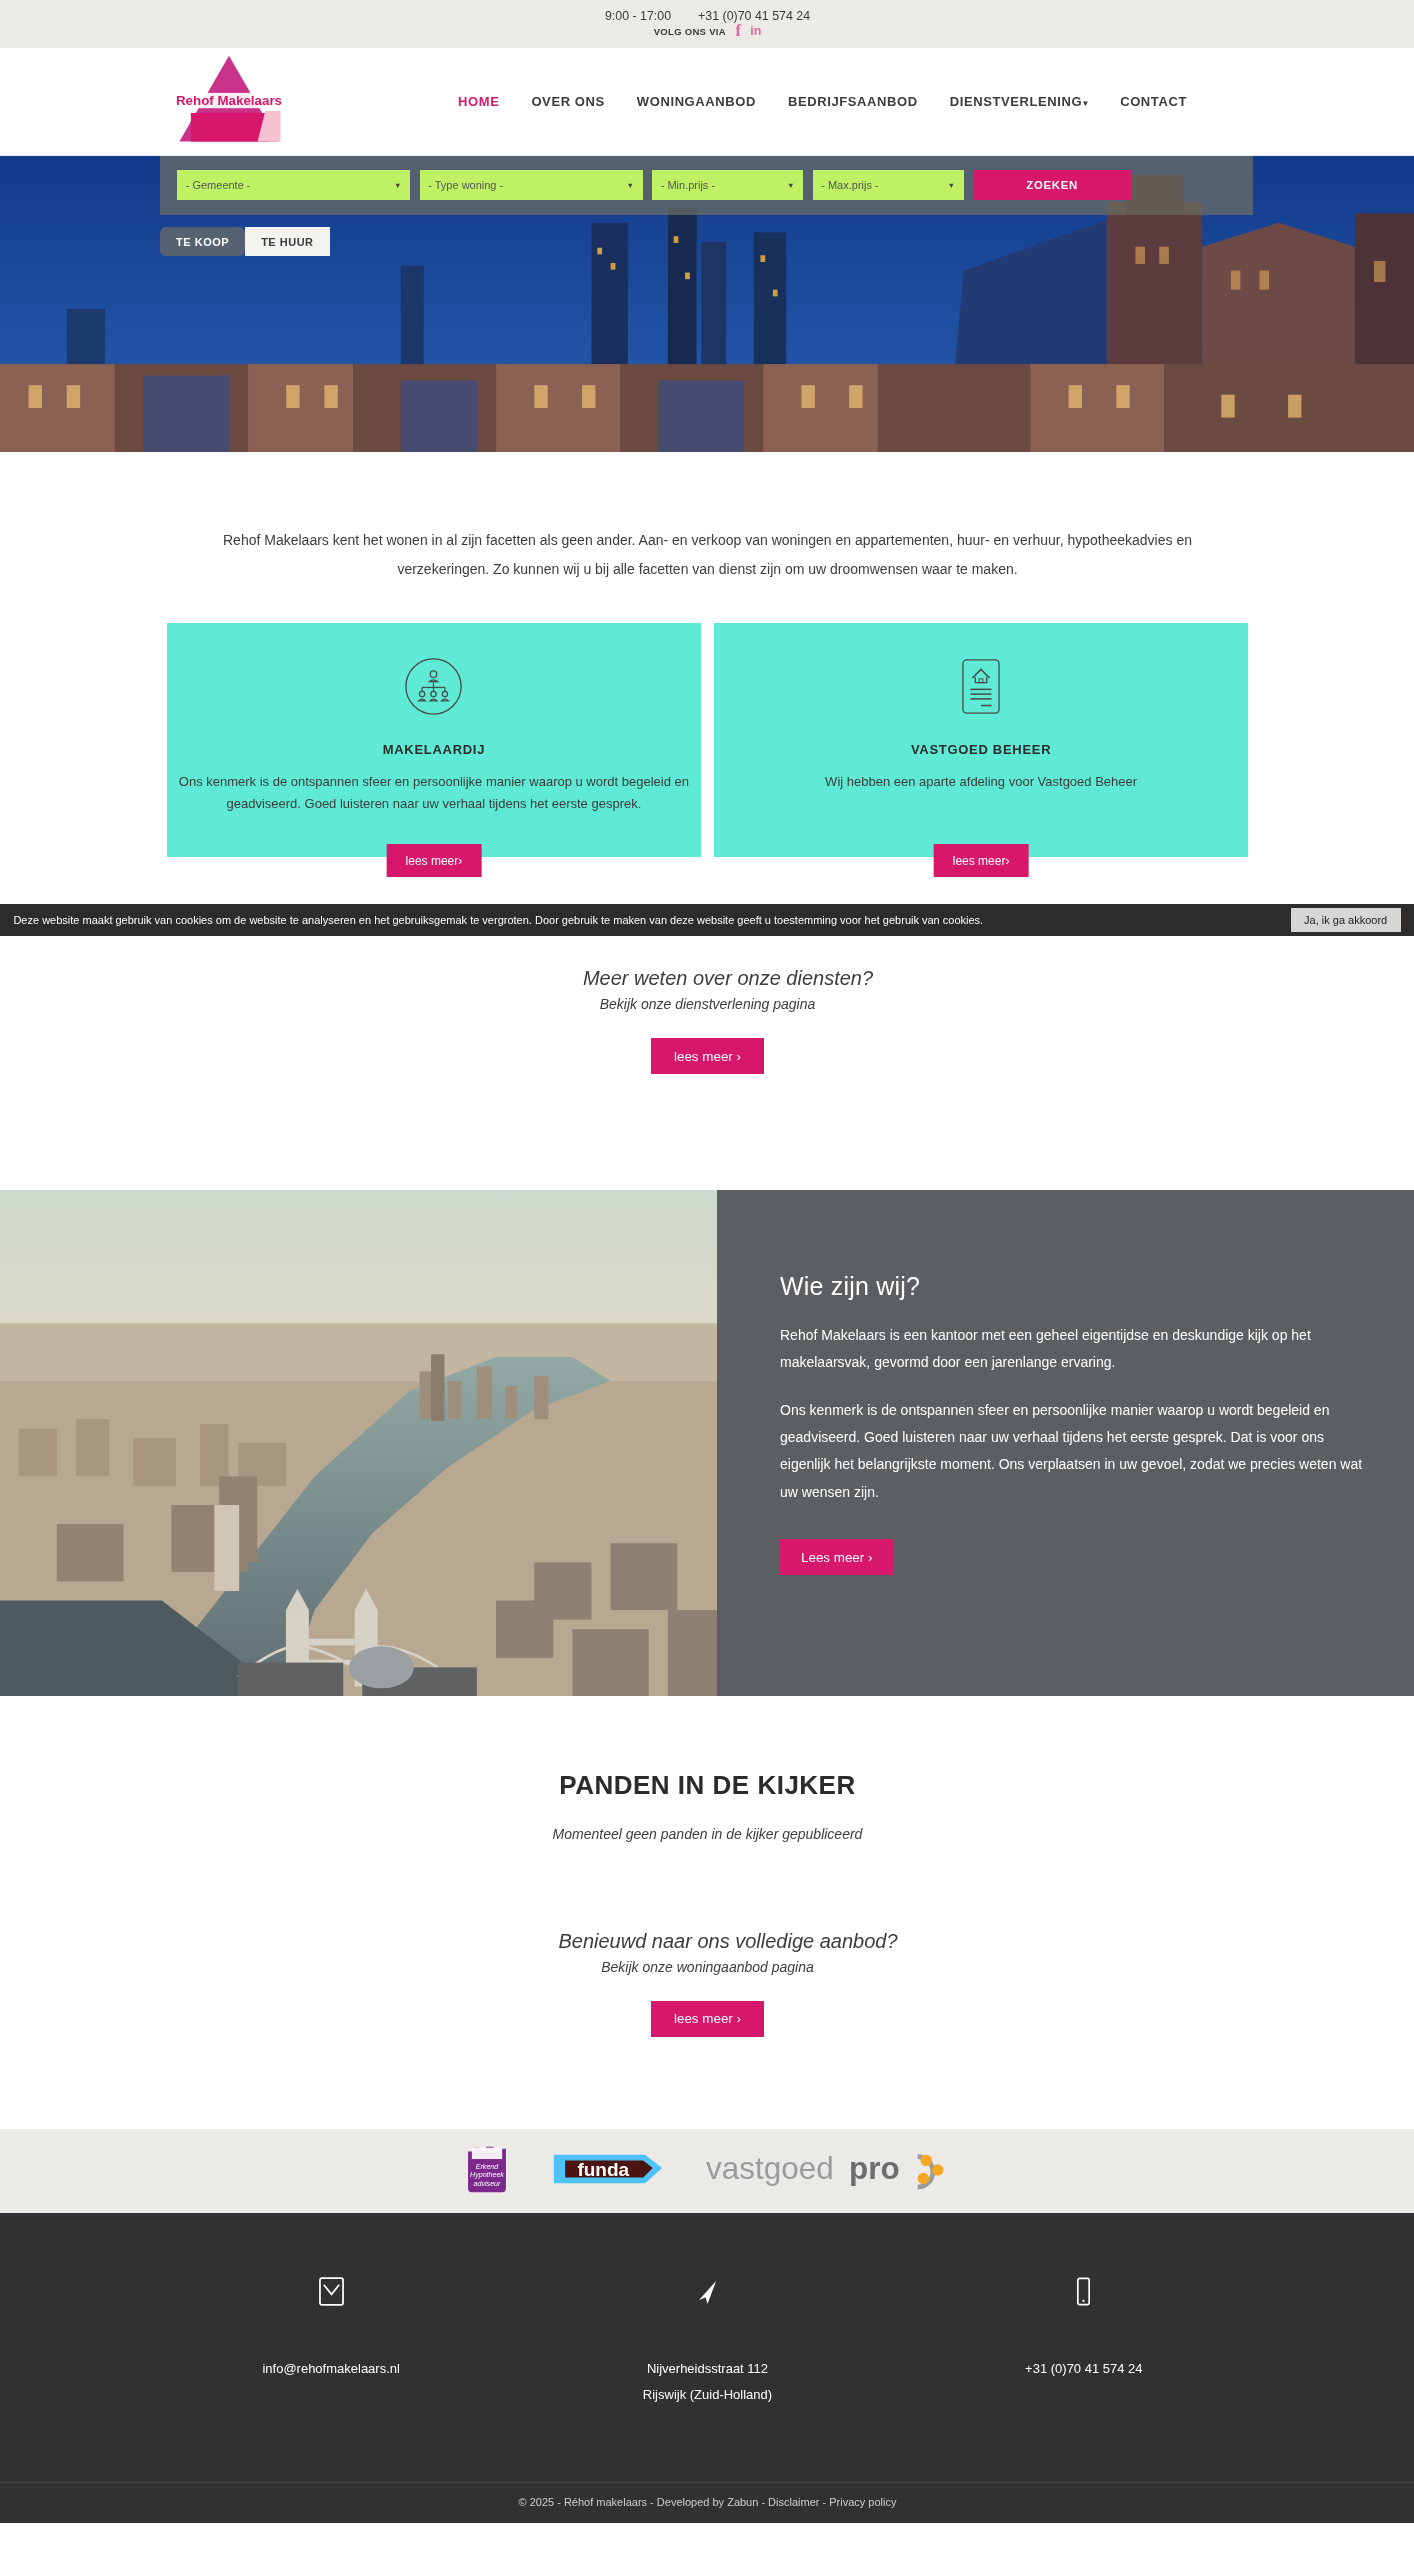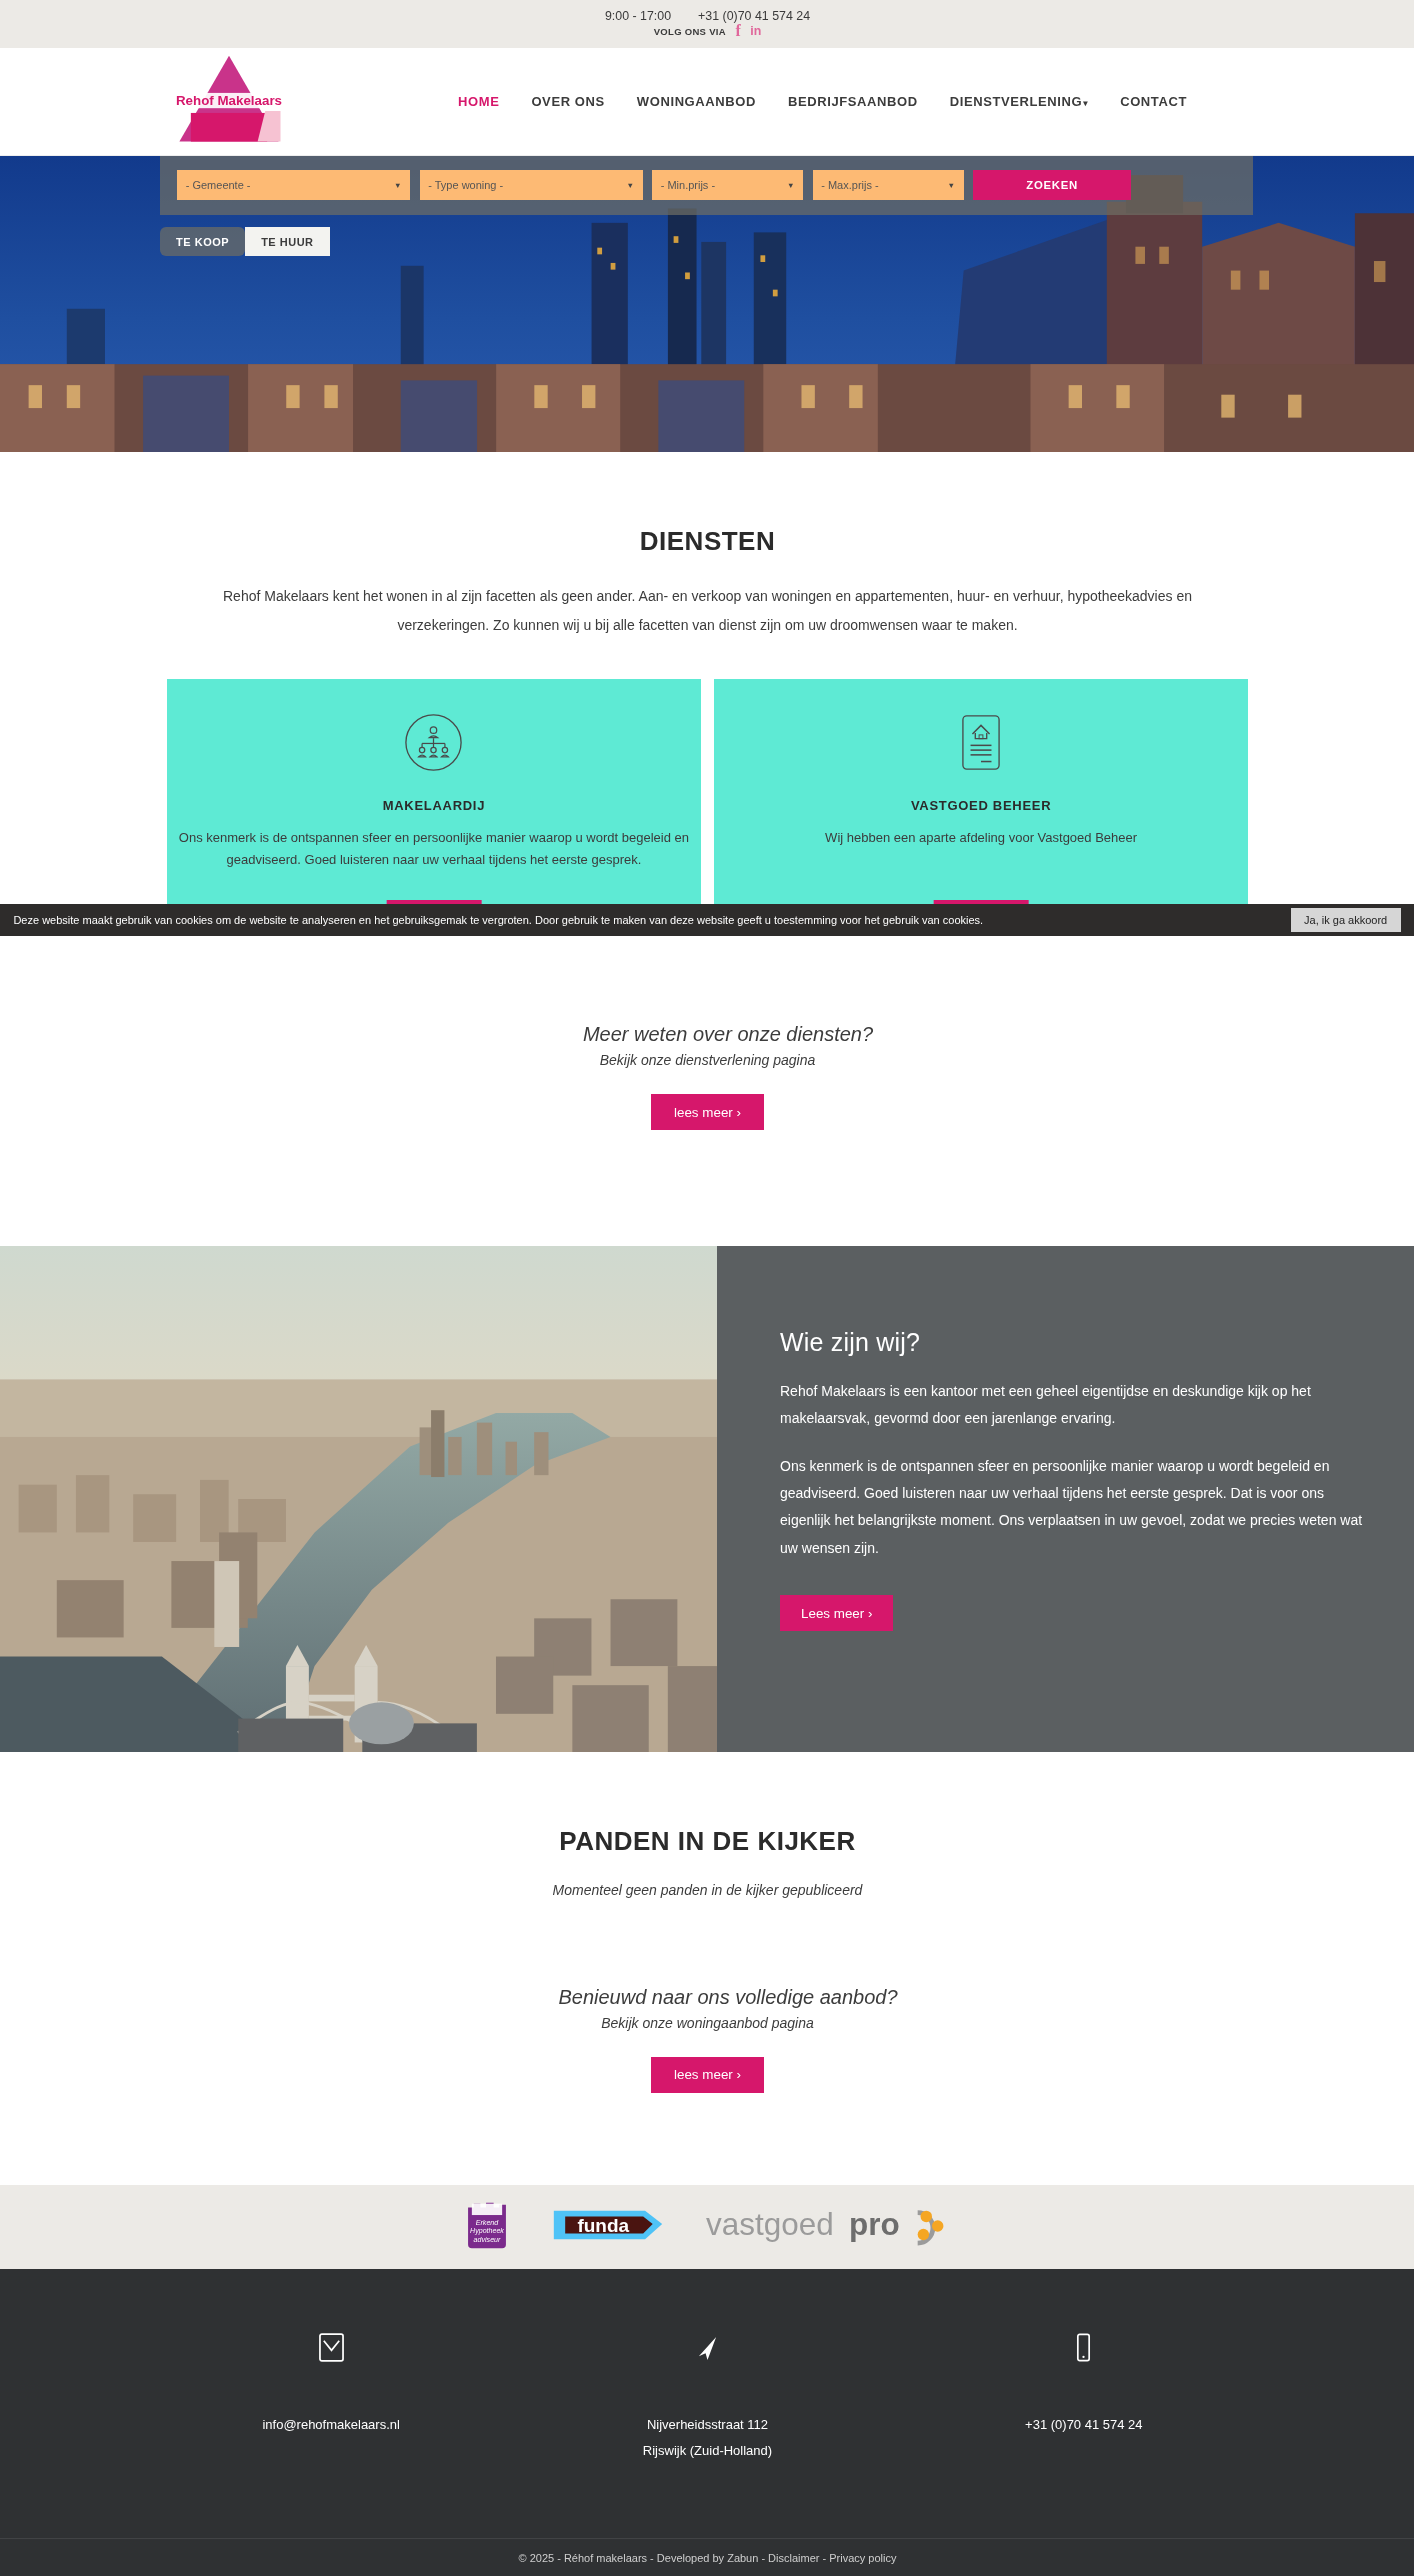--- a/index.html
+++ b/index.html
@@ -70,21 +70,21 @@
     letter-spacing: 0.5px; padding-top: 74px; margin-bottom: 21px;
     text-shadow: 0 1px 2.9px rgba(0,0,0,.35);
   }
   .searchbar {
     background: rgba(110,110,100,.72);
     padding: 14.3px 17px;
     display: flex; gap: 9.5px; align-items: center;
     margin-left: -1.9px;
   }
   .sel {
-    background: #fdba74; height: 30px; display: flex; align-items: center;
+    background: #bef264; height: 30px; display: flex; align-items: center;
     justify-content: space-between; padding: 0 8.6px; font-size: 11px; color: #555;
   }
   .sel .arw { font-size: 7.6px; color: #444; }
   .sel.gemeente { width: 233px; }
   .sel.typew { width: 223px; }
   .sel.minp { width: 151px; }
   .sel.maxp { width: 151px; }
   .btn-zoeken {
     background: #d6176b; color: #fff; height: 30px; width: 158px;
     display: flex; align-items: center; justify-content: center;
@@ -324,21 +324,20 @@
       <button class="btn-zoeken">ZOEKEN</button>
     </div>
     <div class="tabs">
       <div class="tab active">TE KOOP</div>
       <div class="tab inactive">TE HUUR</div>
     </div>
   </div>
 </section>
 
 <section class="diensten">
-  <h2 class="section-title">DIENSTEN</h2>
   <p class="lead">Rehof Makelaars kent het wonen in al zijn facetten als geen ander. Aan- en verkoop van woningen en appartementen, huur- en verhuur, hypotheekadvies en verzekeringen. Zo kunnen wij u bij alle facetten van dienst zijn om uw droomwensen waar te maken.</p>
 
   <div class="cards">
     <div class="card">
       <div class="card-icon">
         <svg width="59" height="59" viewBox="0 0 62 62" aria-hidden="true">
           <circle cx="31" cy="31" r="29" fill="none" stroke="#4a4a4a" stroke-width="1.4"></circle>
           <circle cx="31" cy="18" r="3.4" fill="none" stroke="#4a4a4a" stroke-width="1.3"></circle>
           <path d="M26.5 26 q4.5 -4 9 0 z" fill="none" stroke="#4a4a4a" stroke-width="1.3"></path>
           <line x1="31" y1="26.5" x2="31" y2="32" stroke="#4a4a4a" stroke-width="1.3"></line>

